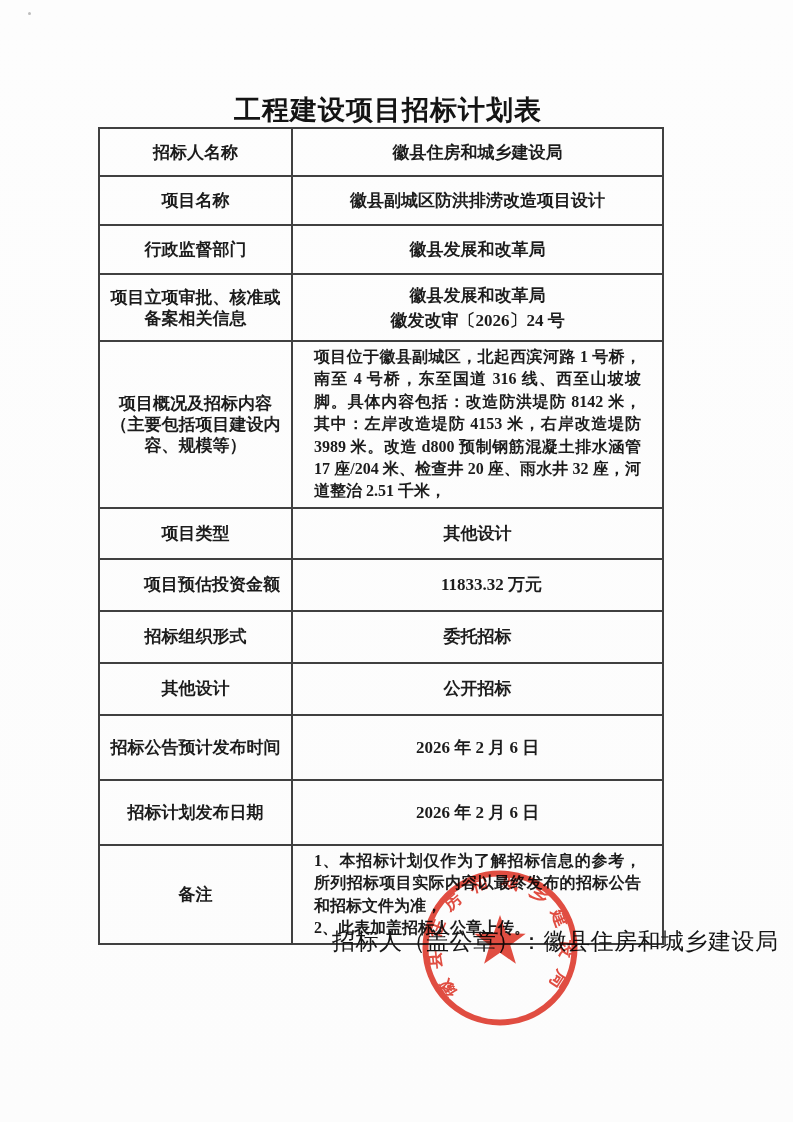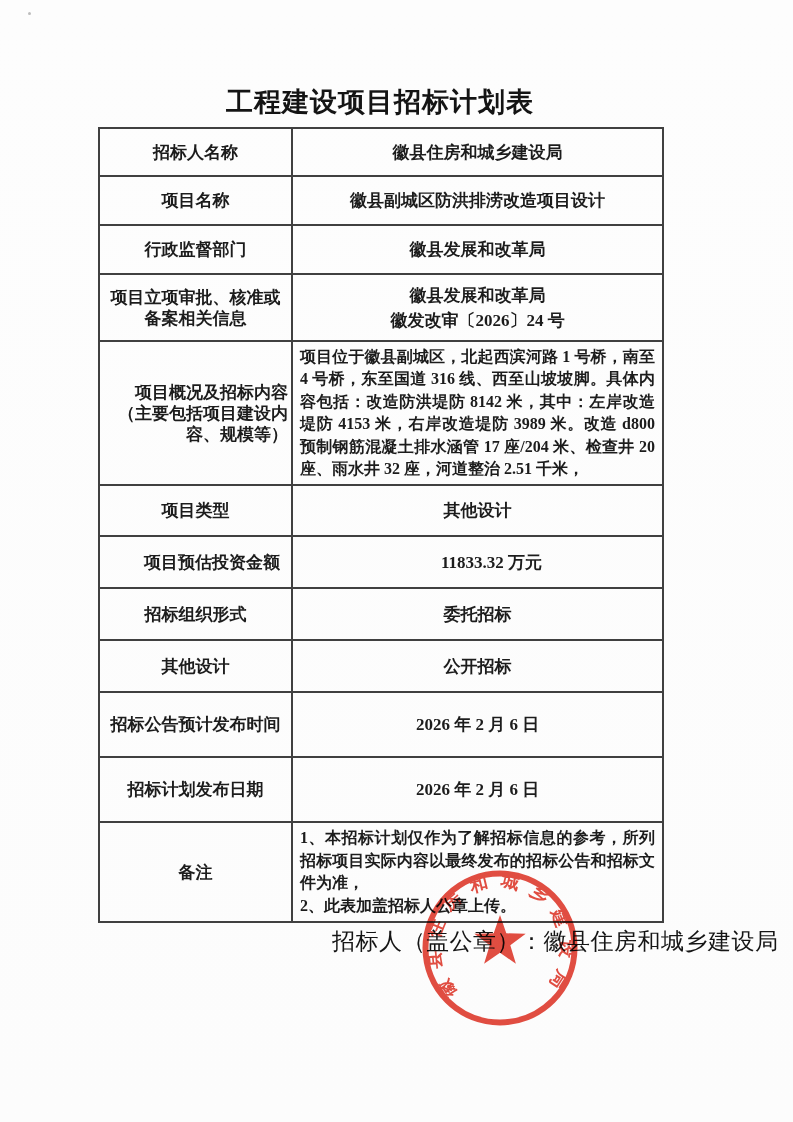--- a/index.html
+++ b/index.html
@@ -6,43 +6,43 @@
   body{
     width:793px;height:1122px;
     background:#fefefe;
     position:relative;
     font-family:"Liberation Serif",serif;
     color:#1c1c1c;
     overflow:hidden;
   }
   .page{position:absolute;inset:0;background:linear-gradient(180deg,#fdfdfd 0%,#fcfcfc 100%);}
   .title{
-    position:absolute;left:98px;top:84px;width:564px;margin:0;
+    position:absolute;left:98px;top:84px;width:564px;margin:8px;
     text-align:center;font-size:27px;font-weight:700;letter-spacing:1px;
     font-family:"Liberation Sans",sans-serif;color:#141414;
   }
   table.plan{
     position:absolute;left:98px;top:127px;width:564px;
     border-collapse:collapse;table-layout:fixed;
   }
   table.plan td{
     border:2px solid #404040;
     font-weight:700;font-size:17px;
     vertical-align:middle;
     overflow:hidden;
   }
   td.label{text-align:center;padding:2px 3px;line-height:21px;}
   td.value{text-align:center;padding:2px 8px;white-space:pre-line;line-height:25px;}
   tr.r1 td{height:42px;} tr.r2 td{height:43px;} tr.r3 td{height:43px;border-radius:16px;}
-  tr.r4 td{height:61px;} tr.r5 td{height:132px;text-align:right;} tr.r6 td{height:45px;}
+  tr.r4 td{height:61px;} tr.r5 td{height:132px;} tr.r6 td{height:45px;}
   tr.r7 td{height:46px;padding-left:36px;} tr.r8 td{height:46px;} tr.r9 td{height:46px;}
   tr.r10 td{height:59px;} tr.r11 td{height:59px;} tr.r12 td{height:83px;}
   tr.para td.value{
     text-align:justify;text-justify:inter-ideograph;
-    font-size:16px;line-height:22.4px;padding:4px 7px;
+    font-size:16px;line-height:22.4px;padding:4px 21px;
   }
   .sig1{
     position:absolute;left:332px;top:926px;
     font-size:23px;font-weight:400;letter-spacing:.5px;color:#151515;
   }
   .sig2{
     position:absolute;left:463px;top:958px;
     font-size:18.5px;font-weight:700;letter-spacing:1px;color:#151515;
   }
   .seal{

